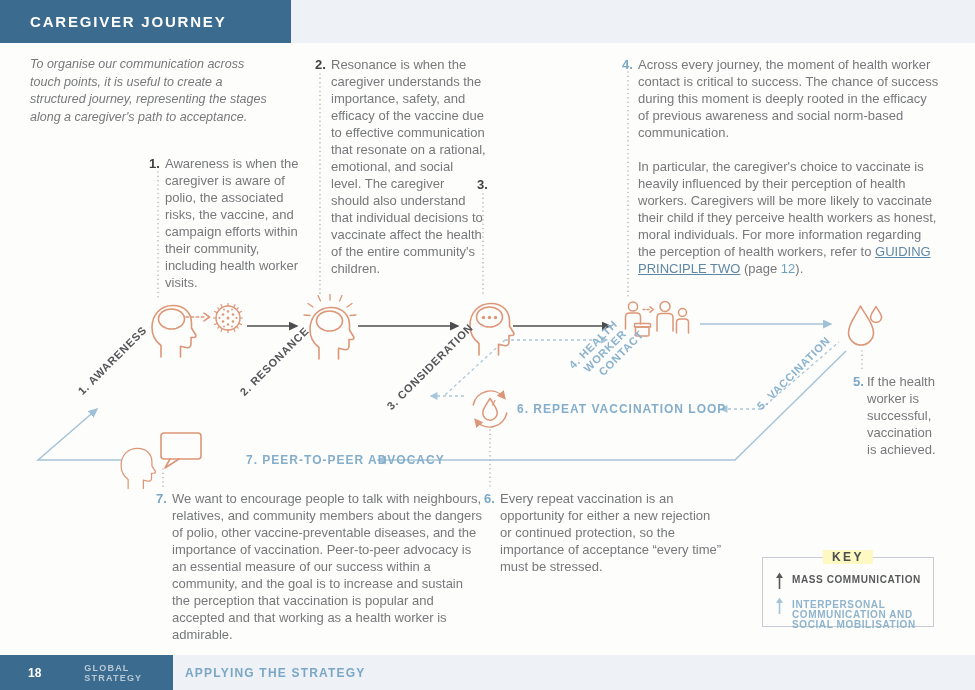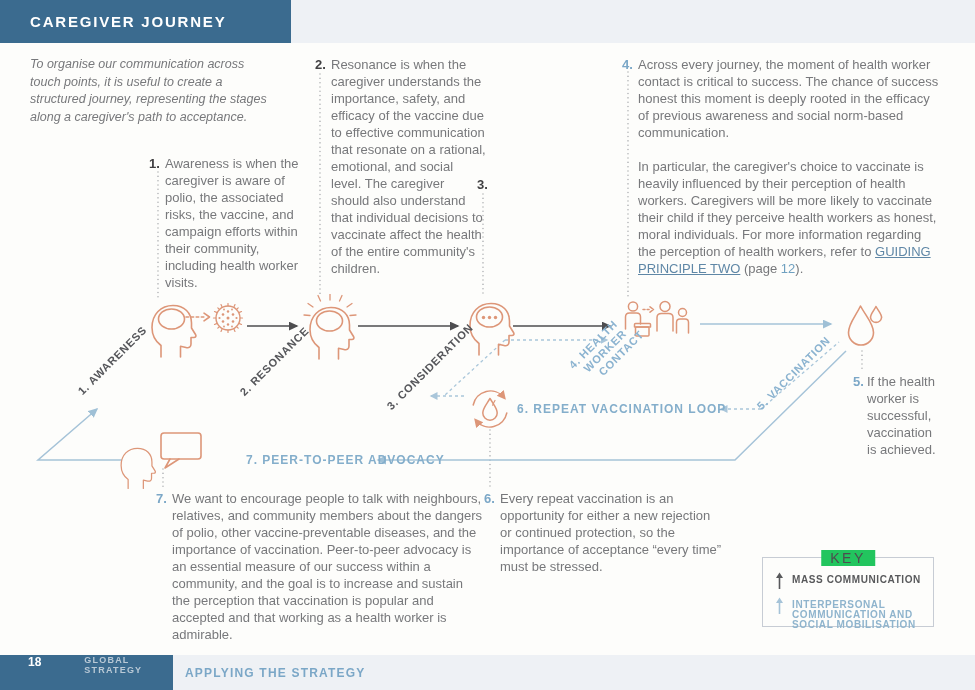--- a/index.html
+++ b/index.html
@@ -17,29 +17,29 @@
   .titem p:last-child{margin-bottom:0}
   .doc-link{color:#5f87a6;text-decoration:underline;cursor:pointer}
   .page-ref{color:#6fa0c0}
   
   .diag-label{position:absolute;font-size:11px;font-weight:700;letter-spacing:0.8px;color:#55565a;transform:rotate(-45deg);transform-origin:0 100%;white-space:nowrap}
   .diag-label.blue{color:#8bb3d0}
   .hlabel{position:absolute;font-size:12px;font-weight:700;letter-spacing:1px;color:#84aecb;white-space:nowrap}
   .icon-abs{position:absolute}
   
   .key-box{position:absolute;left:762px;top:557px;width:172px;height:70px;border:1px solid #c7ccd4;box-sizing:border-box;background:#fdfdfb}
-  .key-title{position:absolute;top:-8px;left:50%;transform:translateX(-50%);background:#22c55e;padding:0 9px;font-size:14px;font-weight:400;letter-spacing:2.5px;color:#4d4d4f}
+  .key-title{position:absolute;top:-8px;left:50%;transform:translateX(-50%);background:#fef9c3;padding:0 9px;font-size:12px;font-weight:700;letter-spacing:2.5px;color:#4d4d4f}
   .key-row{display:flex;align-items:flex-start;margin:0 0 0 12px}
   .key-row.r1{margin-top:14px}
   .key-row.r2{margin-top:7px}
   .key-label{font-size:10px;font-weight:700;letter-spacing:0.6px;color:#58595b;line-height:10px;margin-left:8px;padding-top:3px}
   .key-label.blue{color:#8fb4cd}
   
   .band-bottom{position:absolute;left:173px;top:655px;width:802px;height:35px;background:#eef1f5}
-  .footer-box{position:absolute;left:0;top:655px;width:173px;height:35px;background:#3b6b8f;display:flex;align-items:flex-start}
+  .footer-box{position:absolute;left:0;top:655px;width:173px;height:35px;background:#3b6b8f;display:flex;align-items:center}
   .footer-num{color:#ffffff;font-size:12px;font-weight:700;margin-left:28px}
   .footer-sec{color:#b9c9d6;font-size:9px;font-weight:700;letter-spacing:1.2px;margin-left:43px}
   .footer-sub{position:absolute;left:185px;top:655px;height:35px;display:flex;align-items:center;color:#7ba7c7;font-size:12px;font-weight:700;letter-spacing:1.2px}
   svg{display:block}
 </style>
 </head>
 <body>
 
 <div class="page">
 
@@ -60,21 +60,21 @@
     <div style="width:155px">Resonance is when the caregiver understands the importance, safety, and efficacy of the vaccine due to effective communication that resonate on a rational, emotional, and social level. The caregiver should also understand that individual decisions to vaccinate affect the health of the entire community's children.</div>
   </div>
 
   <div class="titem" style="left:477px;top:176px">
     <span class="num">3.</span>
   </div>
 
   <div class="titem blue-num" style="left:622px;top:56px">
     <span class="num">4.</span>
     <div style="width:302px">
-      <p>Across every journey, the moment of health worker contact is critical to success. The chance of success honest this moment is deeply rooted in the efficacy of previous awareness and social norm-based communication.</p>
+      <p>Across every journey, the moment of health worker contact is critical to success. The chance of success during this moment is deeply rooted in the efficacy of previous awareness and social norm-based communication.</p>
       <p><span>In particular, the caregiver's choice to vaccinate is heavily influenced by their perception of health workers. Caregivers will be more likely to vaccinate their child if they perceive health workers as honest, moral individuals. For more information regarding the perception of health workers, refer to </span><span class="doc-link">GUIDING PRINCIPLE TWO</span><span> (page </span><span class="page-ref">12</span><span>).</span></p>
     </div>
   </div>
 
   <div class="titem blue-num" style="left:853px;top:373px">
     <span class="num" style="width:14px">5.</span>
     <div style="width:74px">If the health worker is successful, vaccination is achieved.</div>
   </div>
 
   <div class="titem blue-num" style="left:484px;top:490px">

